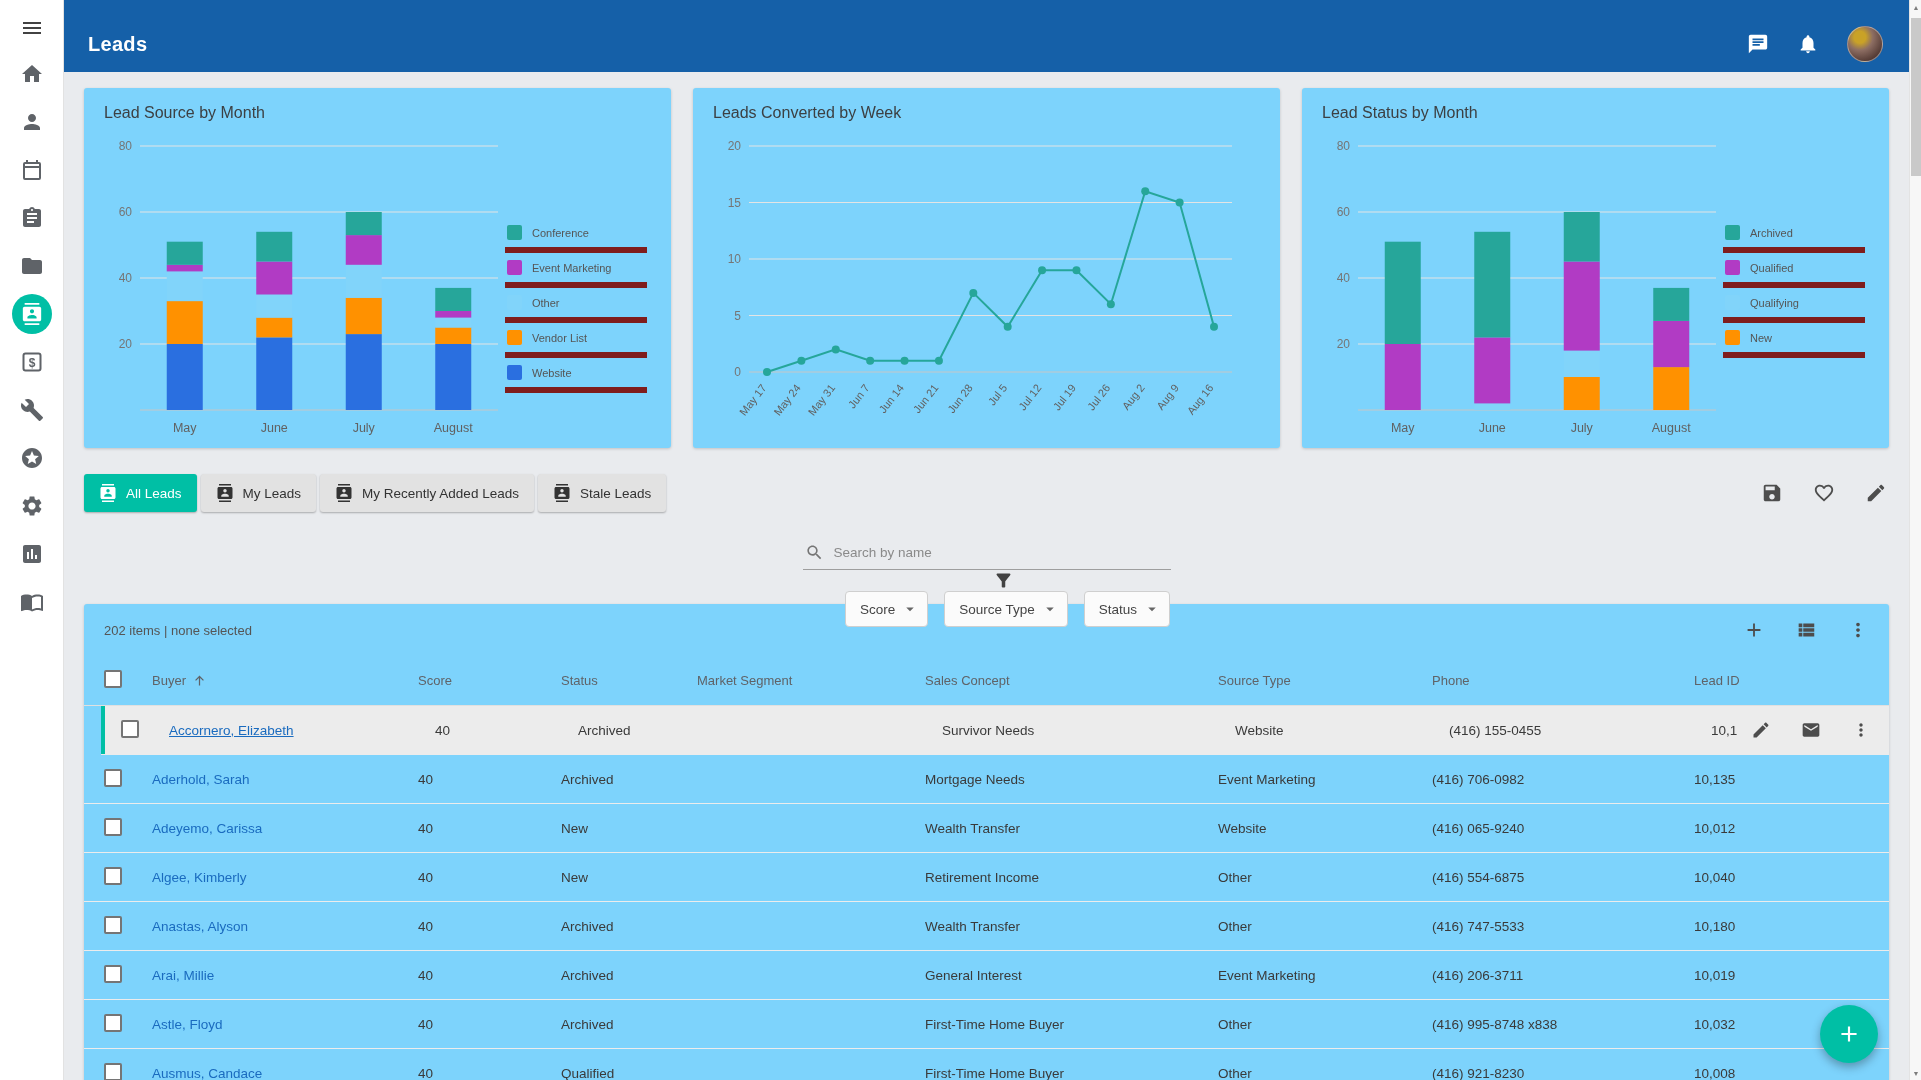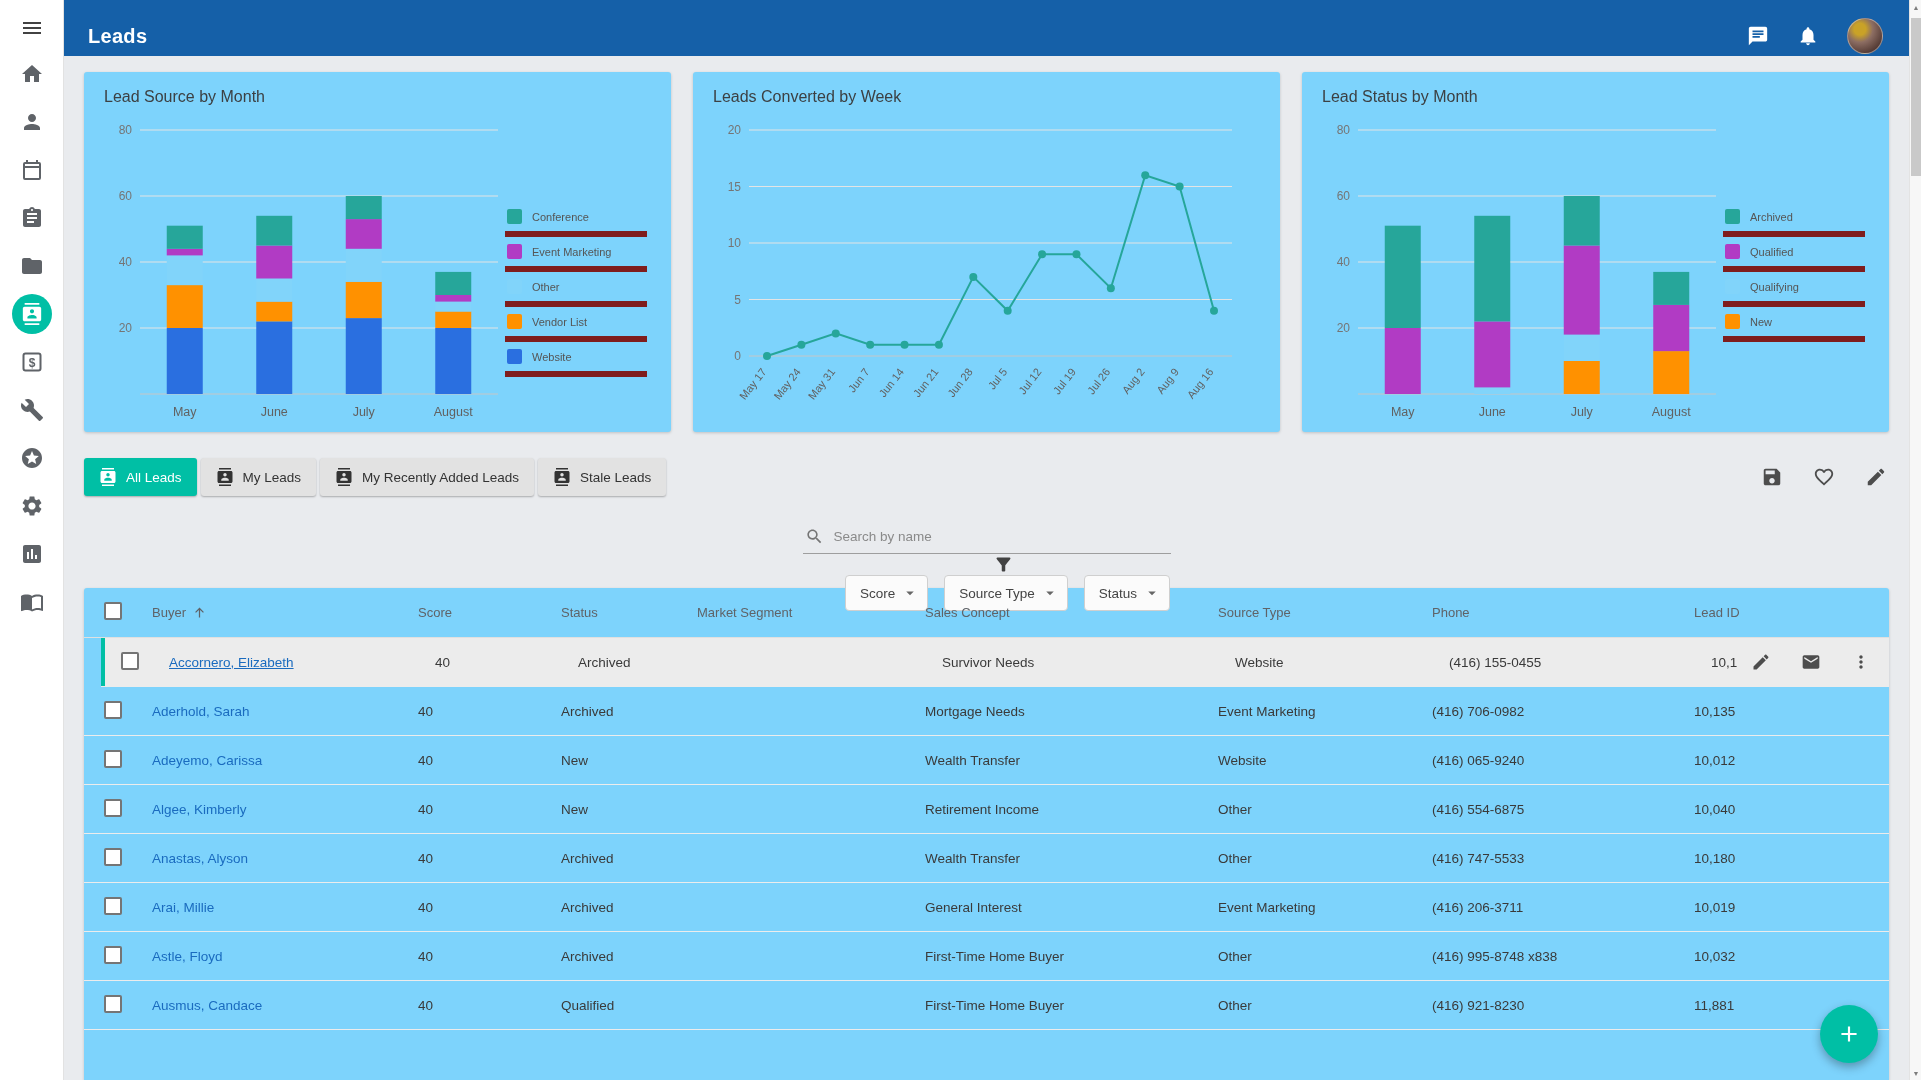--- a/index.html
+++ b/index.html
@@ -24,21 +24,21 @@
   }
   .sb-btn.menu { height:44px; color:#424242; }
   .active-ring {
     width:40px; height:40px; border-radius:50%; background:#00BFA5;
     display:flex; align-items:center; justify-content:center; color:#fff;
   }
 
   
   .main { flex:1; display:flex; flex-direction:column; min-width:0; }
   .topbar {
-    height:56px; background:#1560A8; color:#fff;
+    height:72px; background:#1560A8; color:#fff;
     display:flex; align-items:center; padding:16px 26px 0 24px; flex:none;
   }
   .topbar .title { font-size:20px; font-weight:600; letter-spacing:.3px; }
   .top-icons { margin-left:auto; display:flex; align-items:center; gap:28px; }
   .top-icon-btn { color:#fff; cursor:pointer; display:flex; }
   .avatar {
     width:36px; height:36px; border-radius:50%; cursor:pointer;
     background:radial-gradient(circle at 35% 30%, #c9a227 0 18%, #8d6e63 40%, #3e2723 90%);
     border:1px solid rgba(255,255,255,.4);
   }
@@ -485,20 +485,40 @@
     <span class="caret">
       <svg width="18" height="18" viewBox="0 0 24 24" fill="currentColor">
                   <path d="M7 10l5 5 5-5z"></path>
                 </svg>
     </span>
   </div>
 </div>
       </div>
 
       <section class="card table-card">
+        <div class="table-toolbar">
+          <span>202 items | none selected</span>
+          <div class="table-toolbar-icons">
+            <button class="icon-btn">
+              <svg width="22" height="22" viewBox="0 0 24 24" fill="currentColor">
+                  <path d="M19 13h-6v6h-2v-6H5v-2h6V5h2v6h6v2z"></path>
+                </svg>
+            </button>
+            <button class="icon-btn">
+              <svg width="22" height="22" viewBox="0 0 24 24" fill="currentColor">
+                  <path d="M4 14h4v-4H4v4zm0 5h4v-4H4v4zM4 9h4V5H4v4zm5 5h12v-4H9v4zm0 5h12v-4H9v4zM9 5v4h12V5H9z"></path>
+                </svg>
+            </button>
+            <button class="icon-btn">
+              <svg width="22" height="22" viewBox="0 0 24 24" fill="currentColor">
+                  <path d="M12 8c1.1 0 2-.9 2-2s-.9-2-2-2-2 .9-2 2 .9 2 2 2zm0 2c-1.1 0-2 .9-2 2s.9 2 2 2 2-.9 2-2-.9-2-2-2zm0 6c-1.1 0-2 .9-2 2s.9 2 2 2 2-.9 2-2-.9-2-2-2z"></path>
+                </svg>
+            </button>
+          </div>
+        </div>
 
         <div class="grid-row head">
           <span><span class="checkbox"></span></span>
           <span class="th-name">
             <span>Buyer</span>
             <span class="sort-arrow">
               <svg width="15" height="15" viewBox="0 0 24 24" fill="currentColor">
                   <path d="M13 20V7.83l4.59 4.58L19 11l-7-7-7 7 1.41 1.41L11 7.83V20h2z"></path>
                 </svg>
             </span>
@@ -622,21 +642,21 @@
 
   <div class="grid-row body-row">
     <span><span class="checkbox"></span></span>
     <span class="cell"><a class="name-link">Ausmus, Candace</a></span>
     <span class="cell">40</span>
     <span class="cell">Qualified</span>
     <span class="cell"></span>
     <span class="cell">First-Time Home Buyer</span>
     <span class="cell">Other</span>
     <span class="cell">(416) 921-8230</span>
-    <span class="cell">11,881</span>
+    <span class="cell">10,008</span>
 
   </div>
 </div>
       </section>
 
     </div>
   </div>
 </div>
 
 <button class="fab">

